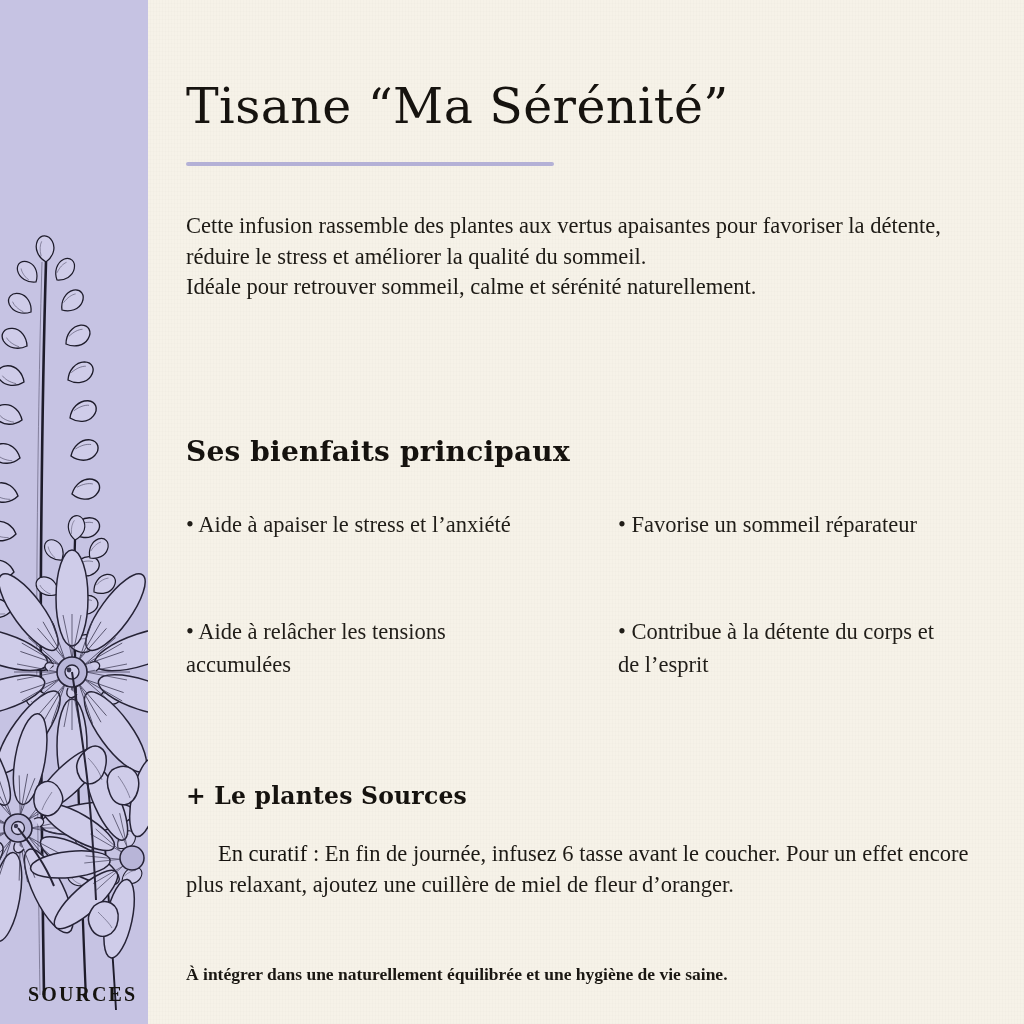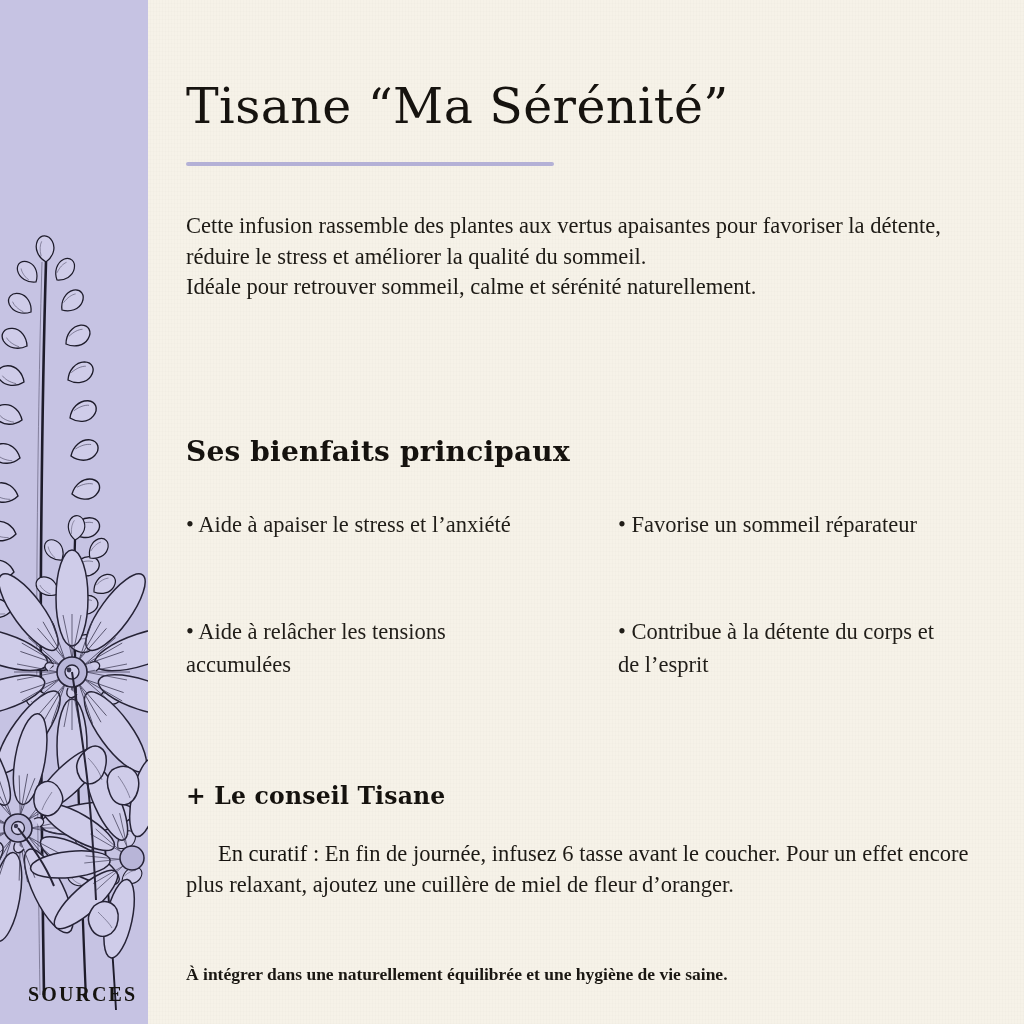--- a/index.html
+++ b/index.html
@@ -471,21 +471,21 @@
 
     <h2 id="benefits-heading">Ses bienfaits principaux</h2>
 
     <div id="benefits-grid">
       <div class="benefit">• Aide à apaiser le stress et l’anxiété</div>
       <div class="benefit">• Favorise un sommeil réparateur</div>
       <div class="benefit">• Aide à relâcher les tensions accumulées</div>
       <div class="benefit">• Contribue à la détente du corps et de l’esprit</div>
     </div>
 
-    <h2 id="conseil-heading">+ Le conseil Tisane</h2>
+    <h2 id="conseil-heading">+ Le plantes Sources</h2>
 
     <div id="conseil-body">
       <span class="lead">En curatif&nbsp;:</span><span> En fin de journée, infusez 6 tasse avant le coucher. Pour un effet encore plus relaxant, ajoutez une cuillère de miel de fleur d’oranger.</span>
     </div>
 
     <div id="footnote">À intégrer dans une naturellement équilibrée et une hygiène de vie saine.</div>
 
   </main>
 </div>
 

